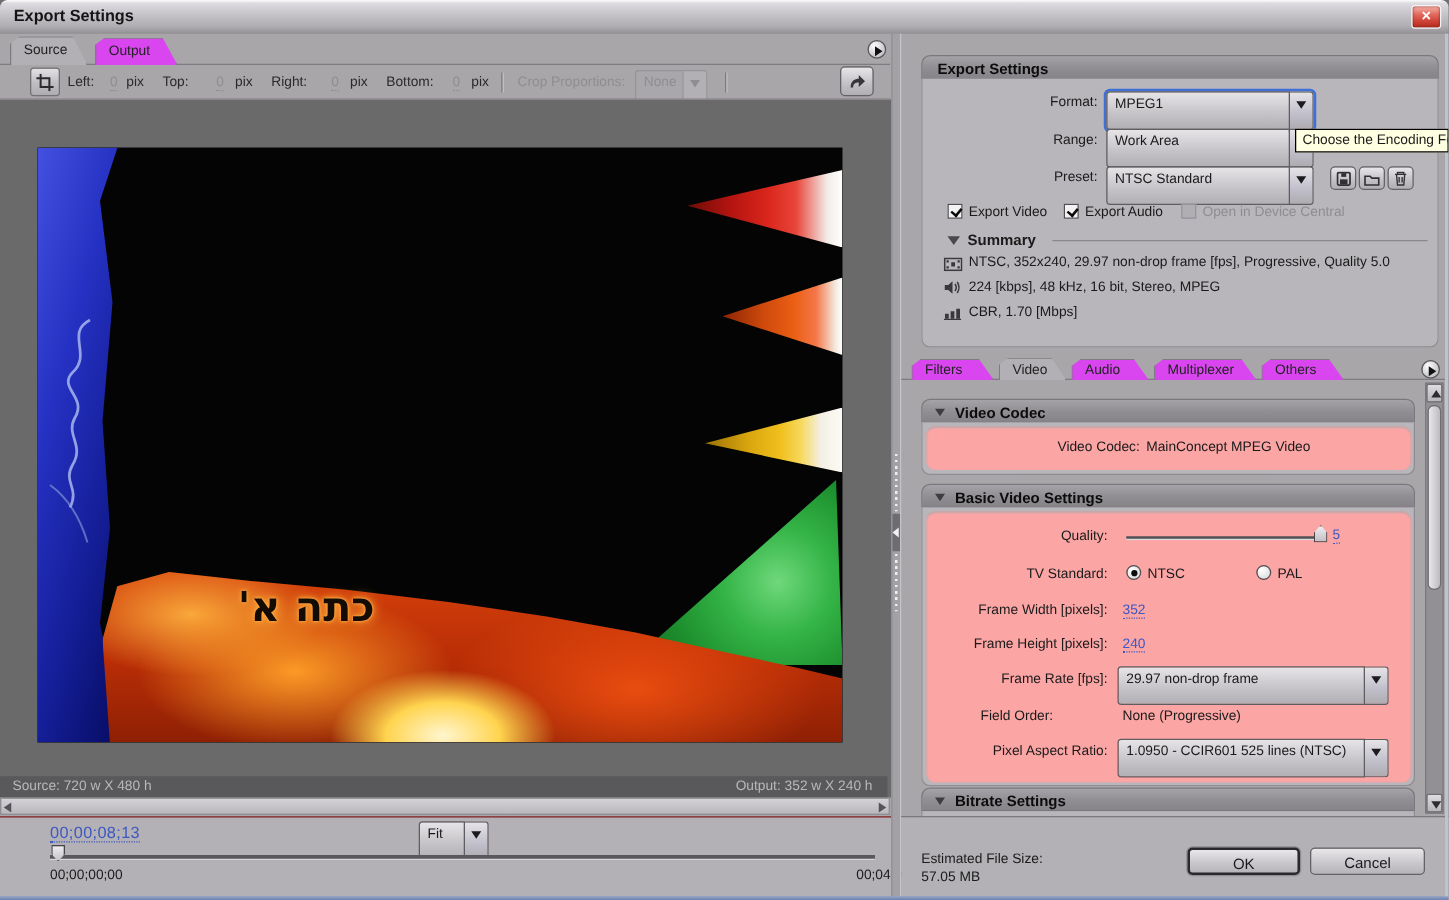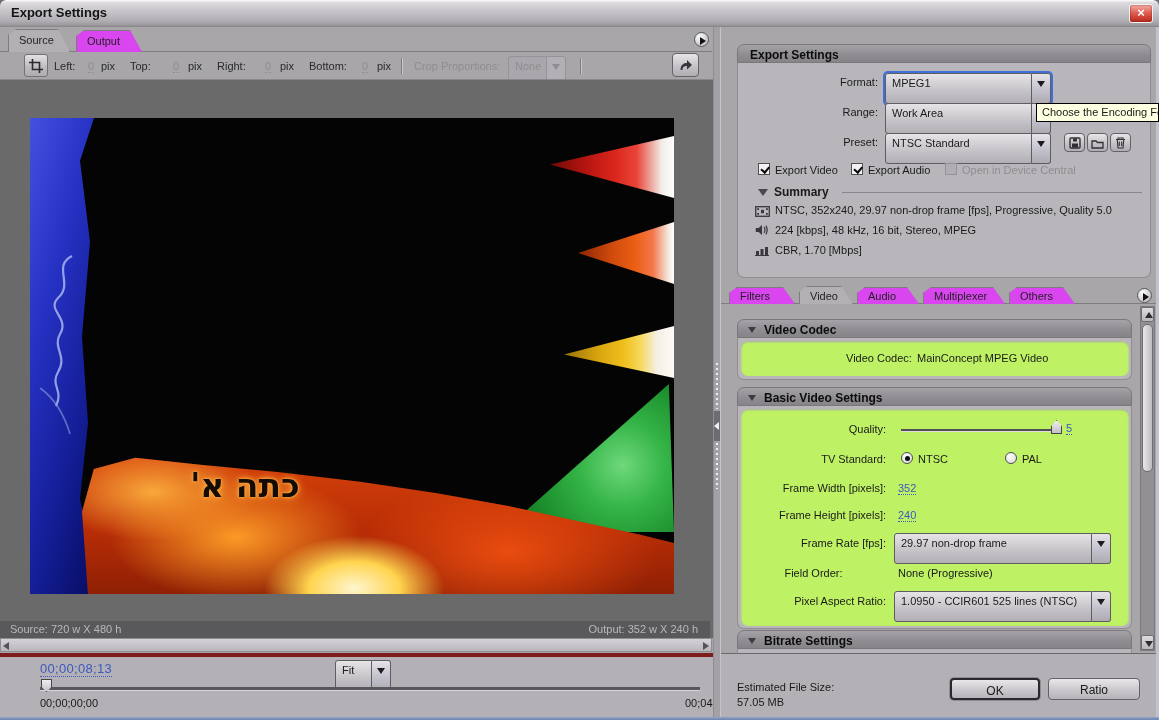--- a/index.html
+++ b/index.html
@@ -49,21 +49,21 @@
   .combo.disabled .btn{background:#b2b0b4;border-color:#96949a;}
   .combo.disabled .arr-down{border-top-color:#8f8d91;}
   
   .ghead{position:absolute;height:19px;border-radius:7px 7px 0 0;
     background:linear-gradient(180deg,#a5a3a7,#908e92 55%,#868488);
     border:1px solid #7a787c;font-weight:bold;font-size:12px;color:#0c0c0c;padding:3px 0 0 26px;}
   .ghead .disc{position:absolute;left:10px;top:7px;width:0;height:0;
     border-left:4px solid transparent;border-right:4px solid transparent;border-top:6px solid #3e3c40;}
   .gbody{position:absolute;background:#b8b6ba;border:1px solid #8f8d91;border-top:none;
     border-radius:0 0 7px 7px;}
-  .ipanel{position:absolute;background:#bef264;border-radius:7px;box-shadow:inset 0 1px 2px #a9a7ab;}
+  .ipanel{position:absolute;background:#fca5a5;border-radius:7px;box-shadow:inset 0 1px 2px #a9a7ab;}
   
   .cb{position:absolute;width:12px;height:12px;background:#f2f2f2;border:1px solid #504e52;}
   .cb.checked::after{content:"";position:absolute;left:1.5px;top:2px;width:6px;height:3.5px;
     border-left:2px solid #0a0a0a;border-bottom:2px solid #0a0a0a;transform:rotate(-50deg);}
   .cb.disabled{background:#b0aeb2;border-color:#95939a;}
   .radio{position:absolute;width:12px;height:12px;border-radius:50%;border:1px solid #504e52;
     background:radial-gradient(circle at 35% 30%,#ffffff,#d6d6d8);}
   .radio.sel::after{content:"";position:absolute;left:2.5px;top:2.5px;width:5px;height:5px;border-radius:50%;background:#0c0c0c;}
   .link{color:#3d58c0;border-bottom:1px dotted #3d58c0;cursor:pointer;}
   .small-btn{position:absolute;width:21px;height:19px;border-radius:4px;border:1px solid #646266;
@@ -184,21 +184,21 @@
 
   <div class="abs" style="left:0;top:638px;width:712px;height:14px;background:linear-gradient(180deg,#d4d2d6,#b9b7bb);border:1px solid #8f8d91;">
     <div class="abs" style="left:0;top:0;width:11px;height:12px;">
         <span class="tri-lf"></span>
       </div>
     <div class="abs" style="right:0;top:0;width:11px;height:12px;">
         <span class="tri-rt"></span>
       </div>
   </div>
 
-  <div class="abs" style="left:0;top:653px;width:713px;height:64px;background:#b3b1b5;border-top:4px solid #7f1d1d;">
+  <div class="abs" style="left:0;top:653px;width:713px;height:64px;background:#b3b1b5;border-top:1px solid #7f1d1d;">
     <div class="abs link" style="left:40px;top:4px;font-size:13px;letter-spacing:.3px;">00;00;08;13</div>
     <div class="combo" style="left:335px;top:3px;width:56px;">
       <div class="val">Fit</div>
       <div class="btn">
           <span class="arr-down"></span>
         </div>
     </div>
     <div class="abs" style="left:40px;top:30px;width:660px;height:3px;background:#59575b;box-shadow:0 1px 0 #d8d6da;"></div>
     <div class="abs" style="left:41px;top:22px;width:11px;height:13px;background:linear-gradient(180deg,#efedf0,#c6c4c8);
       border:1px solid #48464a;clip-path:polygon(0 0,100% 0,100% 55%,50% 100%,0 55%);"></div>
@@ -380,18 +380,18 @@
           <span class="tri-dn"></span>
         </div>
     </div>
   </div>
 
   <div class="hairline" style="left:721px;top:653px;width:438px;height:1px;"></div>
   <div class="abs" style="left:721px;top:654px;width:438px;height:63px;background:#b3b1b5;">
     <div class="abs glabel" style="left:16px;top:27px;">Estimated File Size:</div>
     <div class="abs glabel" style="left:16px;top:42px;">57.05 MB</div>
     <div class="push-btn" style="left:229px;top:24px;width:90px;border:2px solid #2a282c;box-shadow:0 0 0 1px #8f8d91;">OK</div>
-    <div class="push-btn" style="left:327px;top:24px;width:92px;border:1px solid #646266;">Ratio</div>
+    <div class="push-btn" style="left:327px;top:24px;width:92px;border:1px solid #646266;">Cancel</div>
   </div>
 
   <div class="abs" style="left:1156px;top:27px;width:3px;height:693px;background:#c0c3cf;"></div>
   <div class="abs" style="left:0;top:717px;width:1159px;height:3px;background:linear-gradient(180deg,#93a3c8,#6e82b0);"></div>
 </div>
 
 </body></html>

